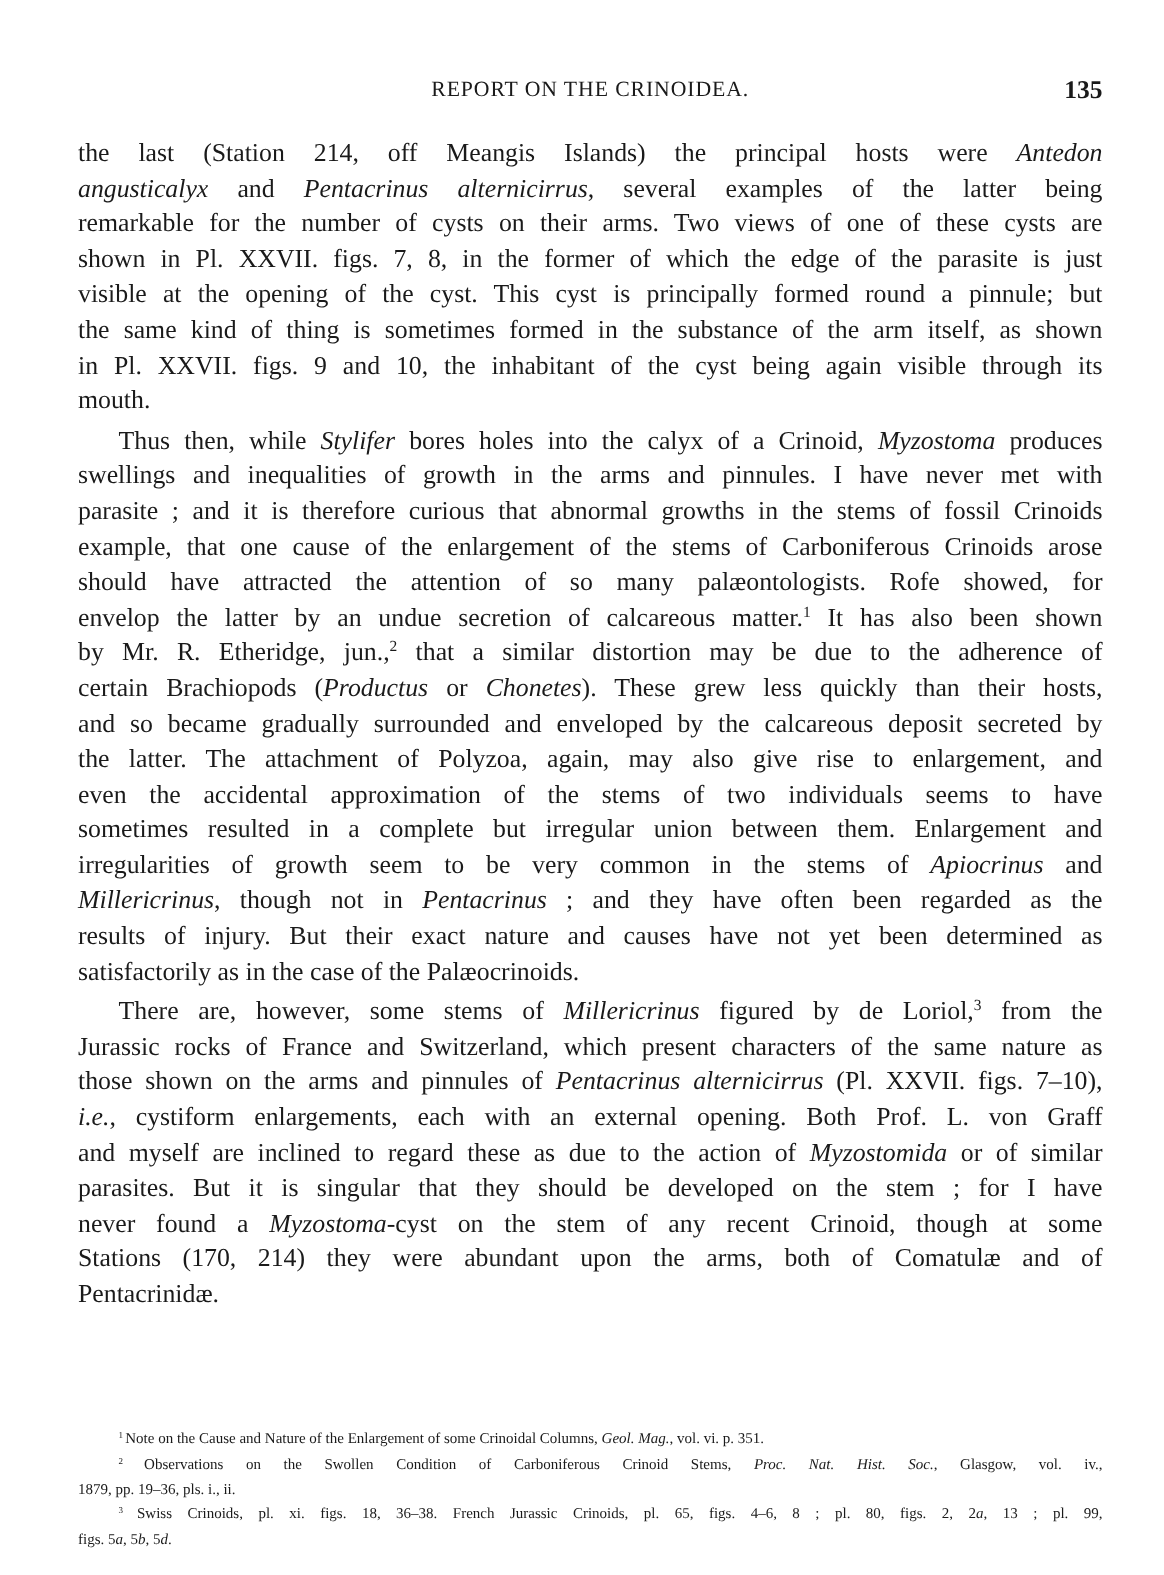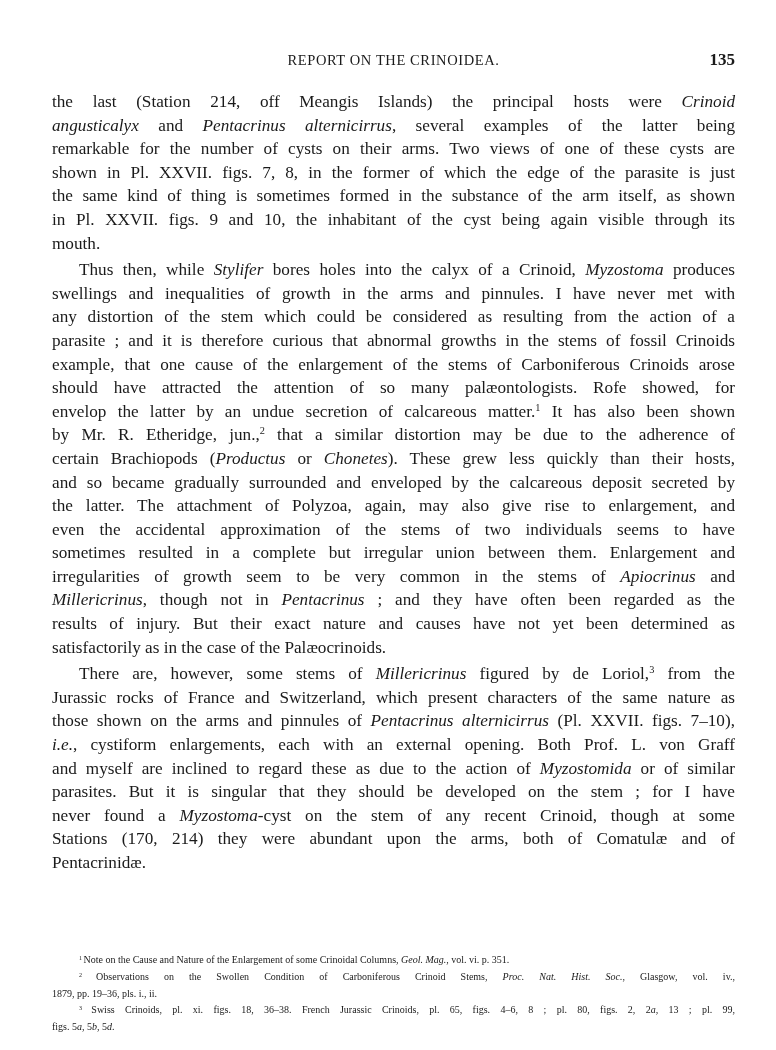--- a/index.html
+++ b/index.html
@@ -97,33 +97,33 @@
 
 <div class="page">
 
   <div class="running-head">
     <span class="running-title">REPORT ON THE CRINOIDEA.</span>
     <span class="page-number">135</span>
   </div>
 
   <div class="body-text" id="body-text">
       <div>
-        <span class="line"><span>the last (Station 214, off Meangis Islands) the principal hosts were </span><i>Crinoid</i></span>
+        <span class="line"><span>the last (Station 214, off Meangis Islands) the principal hosts were </span><i>Antedon</i></span>
         <span class="line"><i>angusticalyx</i><span> and </span><i>Pentacrinus alternicirrus</i><span>, several examples of the latter being</span></span>
         <span class="line"><span>remarkable for the number of cysts on their arms.  Two views of one of these cysts are</span></span>
         <span class="line"><span>shown in Pl. XXVII. figs. 7, 8, in the former of which the edge of the parasite is just</span></span>
+        <span class="line"><span>visible at the opening of the cyst.  This cyst is principally formed round a pinnule; but</span></span>
         <span class="line"><span>the same kind of thing is sometimes formed in the substance of the arm itself, as shown</span></span>
         <span class="line"><span>in Pl. XXVII. figs. 9 and 10, the inhabitant of the cyst being again visible through its</span></span>
         <span class="line last"><span>mouth.</span></span>
       </div>
       <div class="para-gap"></div>
       <div>
         <span class="line indent"><span>Thus then, while </span><i>Stylifer</i><span> bores holes into the calyx of a Crinoid, </span><i>Myzostoma</i><span> produces</span></span>
         <span class="line"><span>swellings and inequalities of growth in the arms and pinnules.  I have never met with</span></span>
-        <span class="line"><span>any distortion of the stem which could be considered as resulting from the action of a</span></span>
         <span class="line"><span>parasite ; and it is therefore curious that abnormal growths in the stems of fossil Crinoids</span></span>
         <span class="line"><span>example, that one cause of the enlargement of the stems of Carboniferous Crinoids arose</span></span>
         <span class="line"><span>should have attracted the attention of so many palæontologists.  Rofe showed, for</span></span>
         <span class="line"><span>envelop the latter by an undue secretion of calcareous matter.</span><sup>1</sup><span>  It has also been shown</span></span>
         <span class="line"><span>by Mr. R. Etheridge, jun.,</span><sup>2</sup><span> that a similar distortion may be due to the adherence of</span></span>
         <span class="line"><span>certain Brachiopods (</span><i>Productus</i><span> or </span><i>Chonetes</i><span>).  These grew less quickly than their hosts,</span></span>
         <span class="line"><span>and so became gradually surrounded and enveloped by the calcareous deposit secreted by</span></span>
         <span class="line"><span>the latter.  The attachment of Polyzoa, again, may also give rise to enlargement, and</span></span>
         <span class="line"><span>even the accidental approximation of the stems of two individuals seems to have</span></span>
         <span class="line"><span>sometimes resulted in a complete but irregular union between them.  Enlargement and</span></span>

